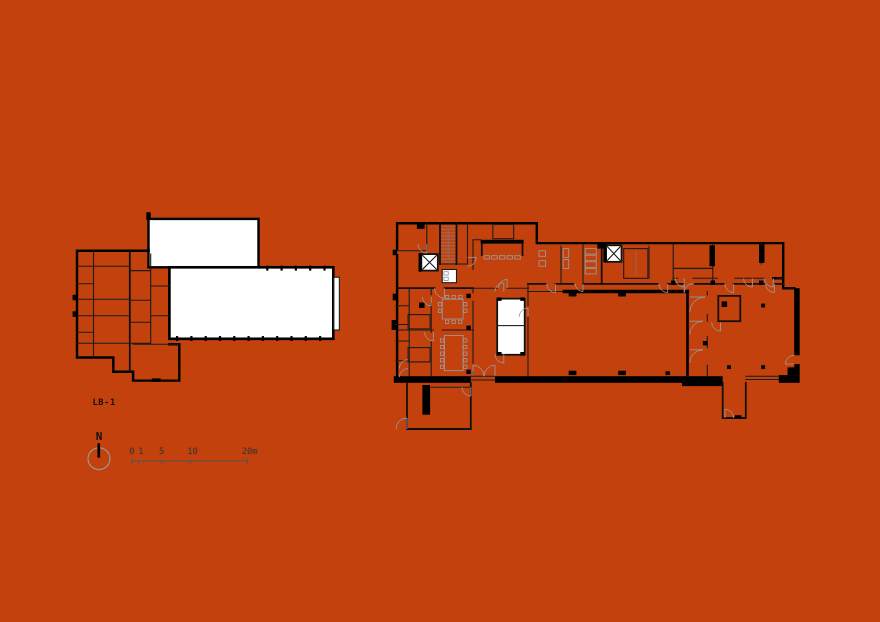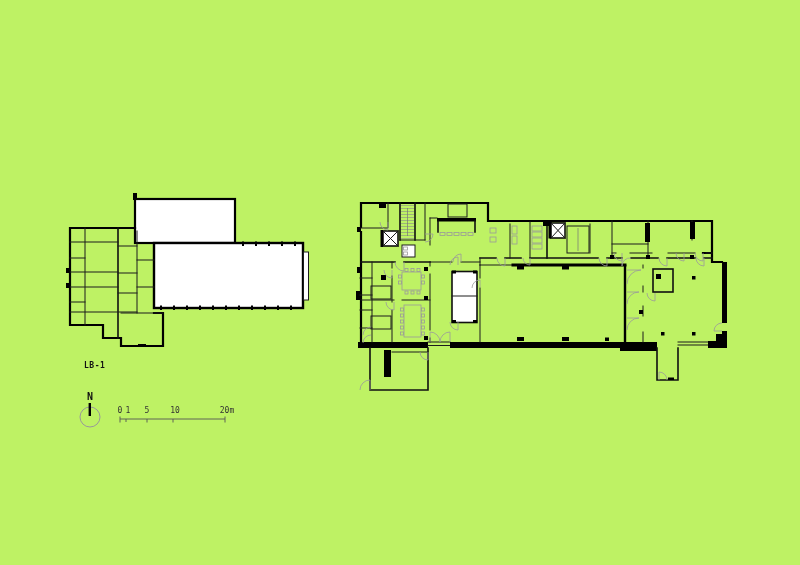--- a/index.html
+++ b/index.html
@@ -1,16 +1,16 @@
 <!DOCTYPE html>
 <html><head>
 <meta charset="utf-8">
 <style>
   html,body{margin:0;padding:0;background:#ffffff;}
-  .sheet{position:relative;width:800px;height:565px;background:#bef264;overflow:hidden;
+  .sheet{position:relative;width:800px;height:565px;background:#c2410c;overflow:hidden;
          font-family:"DejaVu Sans Mono","Liberation Mono",monospace;}
   svg{display:block;}
   .w1{stroke:#1c1c1c;stroke-width:1;fill:none;stroke-linecap:square;}
   .w15{stroke:#101010;stroke-width:1.6;fill:none;stroke-linecap:square;}
   .w2{stroke:#000;stroke-width:2.2;fill:none;stroke-linecap:square;}
   .w3{stroke:#000;stroke-width:3;fill:none;stroke-linecap:square;}
   .blk{fill:#000;stroke:none;}
   .wht{fill:#fff;}
   .lite{stroke:#9a9a9a;stroke-width:0.8;fill:none;}
   .rail{stroke:#777;stroke-width:0.7;fill:none;}

